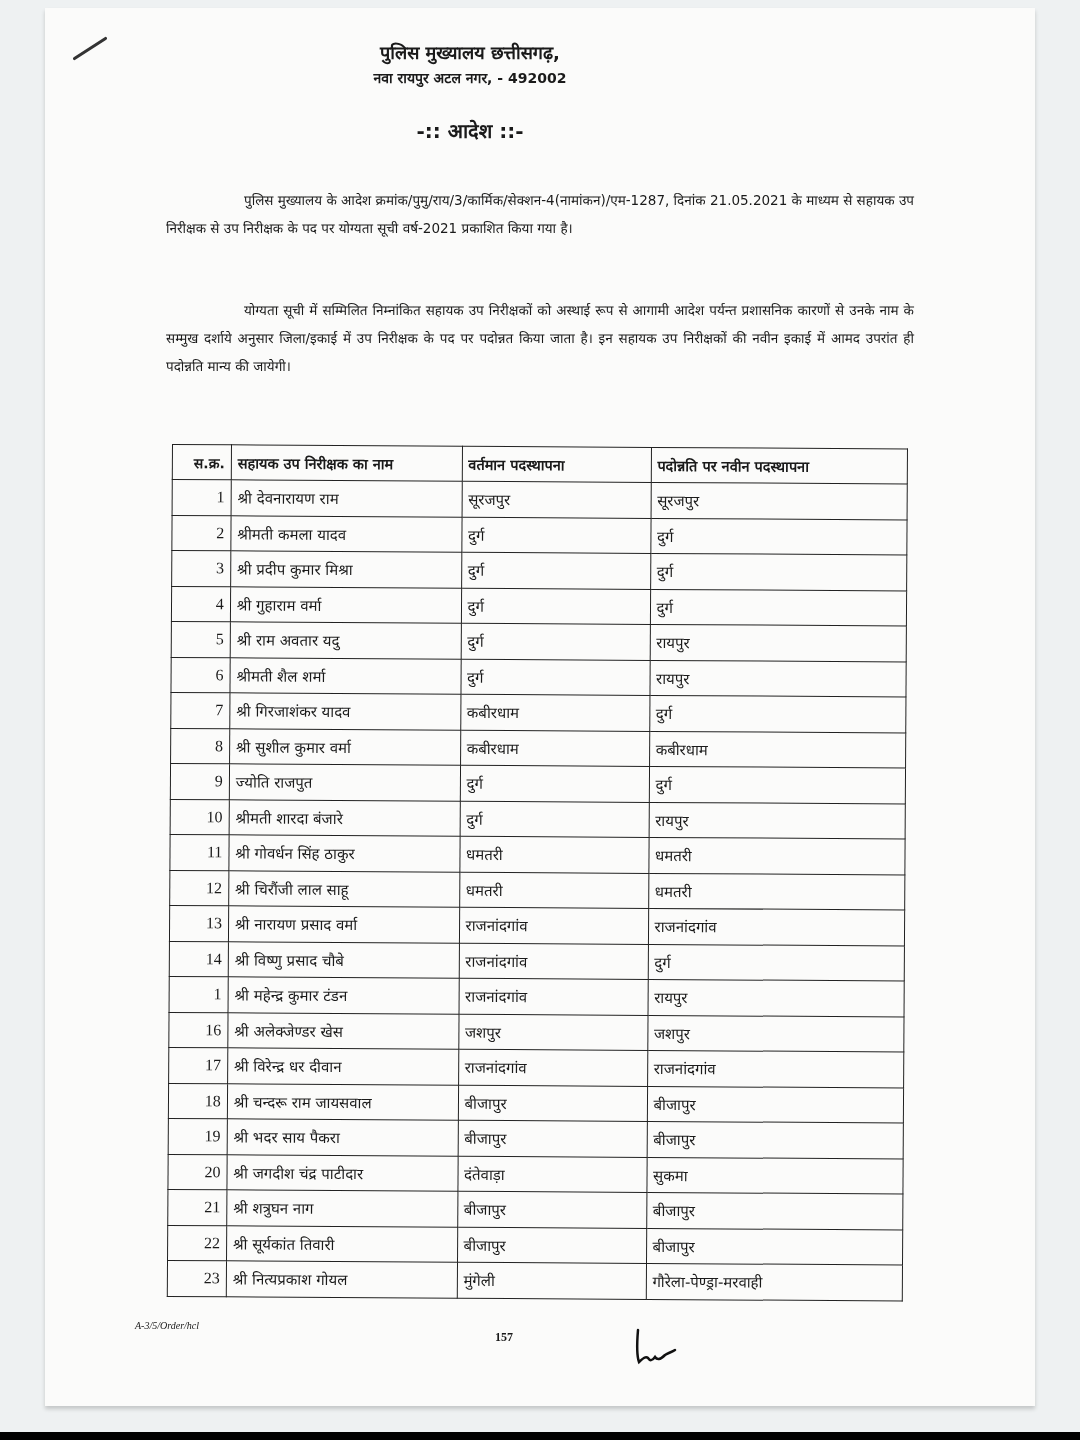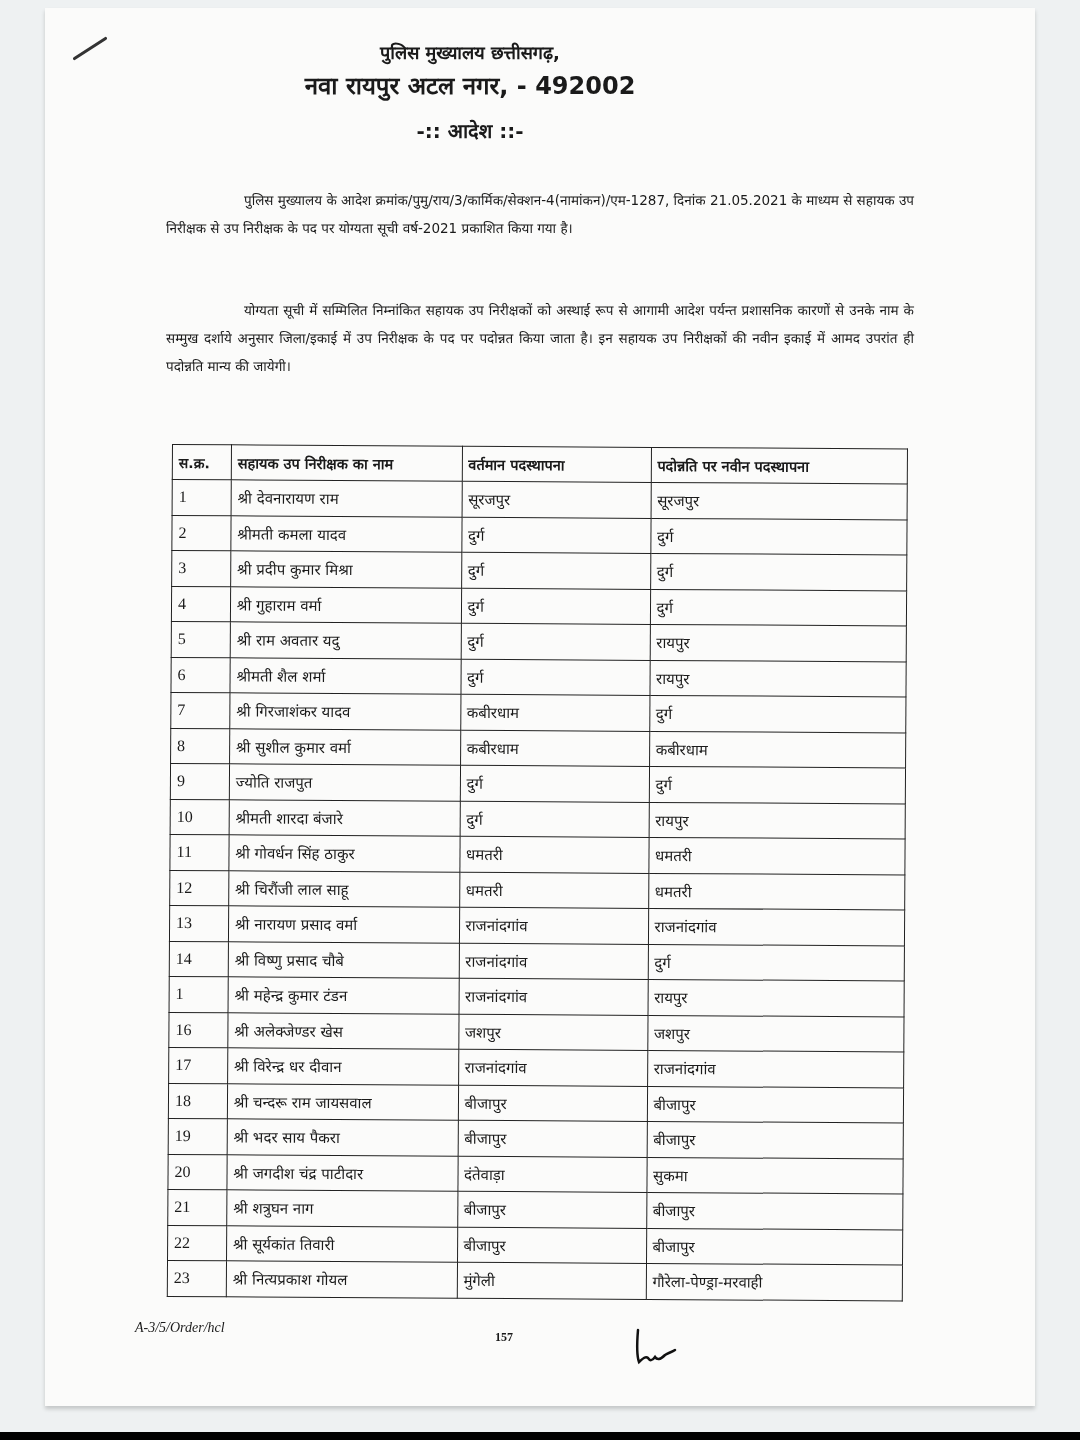--- a/index.html
+++ b/index.html
@@ -14,42 +14,42 @@
       background: #fbfbfa;
       box-shadow: 0 3px 4px rgba(0,0,0,0.18);
     }
     .bottom-bar { position: absolute; left: 0; bottom: 0; width: 1080px; height: 8px; background: #000; }
     .pen-mark {
       position: absolute; left: 70px; top: 47px; width: 40px; height: 3px; background: #333;
       transform: rotate(-33deg); border-radius: 2px;
     }
     .header { position: absolute; left: 0; width: 940px; text-align: center; font-weight: bold; }
     .h1 { top: 40px; font-size: 18px; }
-    .h2 { top: 68px; font-size: 24px; }
+    .h2 { top: 68px; font-size: 14px; }
     .h3 { top: 117px; font-size: 20px; }
     .para {
       position: absolute; left: 166px; width: 748px; font-size: 13.5px; line-height: 28px;
       text-align: justify; text-align-last: left;
     }
     .para .indent { display: inline-block; width: 78px; }
     .p1 { top: 186px; }
     .p2 { top: 296px; }
     table.list {
       position: absolute; left: 172px; top: 444px; width: 736px;
       border-collapse: collapse; font-size: 15px;
       transform: rotate(0.35deg); transform-origin: left top;
     }
     table.list th, table.list td {
       border: 1.5px solid #222; padding: 0 6px; height: 34.5px; text-align: left; font-weight: normal;
     }
     table.list th { font-weight: bold; font-size: 14.5px; height: 34px; }
-    table.list td.num, table.list th.num { text-align: left; font-family: "Liberation Serif", serif; font-size: 16px; width: 46px; }
+    table.list td.num, table.list th.num { text-align: right; font-family: "Liberation Serif", serif; font-size: 16px; width: 46px; }
     table.list th.num { font-family: "DejaVu Sans", sans-serif; font-size: 14px; }
     col.c1 { width: 56px; } col.c2 { width: 232px; } col.c3 { width: 190px; } col.c4 { width: 258px; }
-    .ref { position: absolute; left: 135px; top: 1320px; font-family: "Liberation Serif", serif; font-style: italic; font-size: 14px; }
+    .ref { position: absolute; left: 135px; top: 1320px; font-family: "Liberation Serif", serif; font-style: italic; font-size: 10px; }
     .pageno { position: absolute; left: 495px; top: 1330px; font-family: Liberation Serif, serif; font-size: 12px; font-weight: bold; }
     .sign { position: absolute; left: 630px; top: 1328px; }
   </style>
 </head>
 <body>
 
 <div class="page"></div>
 <div class="pen-mark"></div>
 
 <div class="header h1">पुलिस मुख्यालय छत्तीसगढ़,</div>

